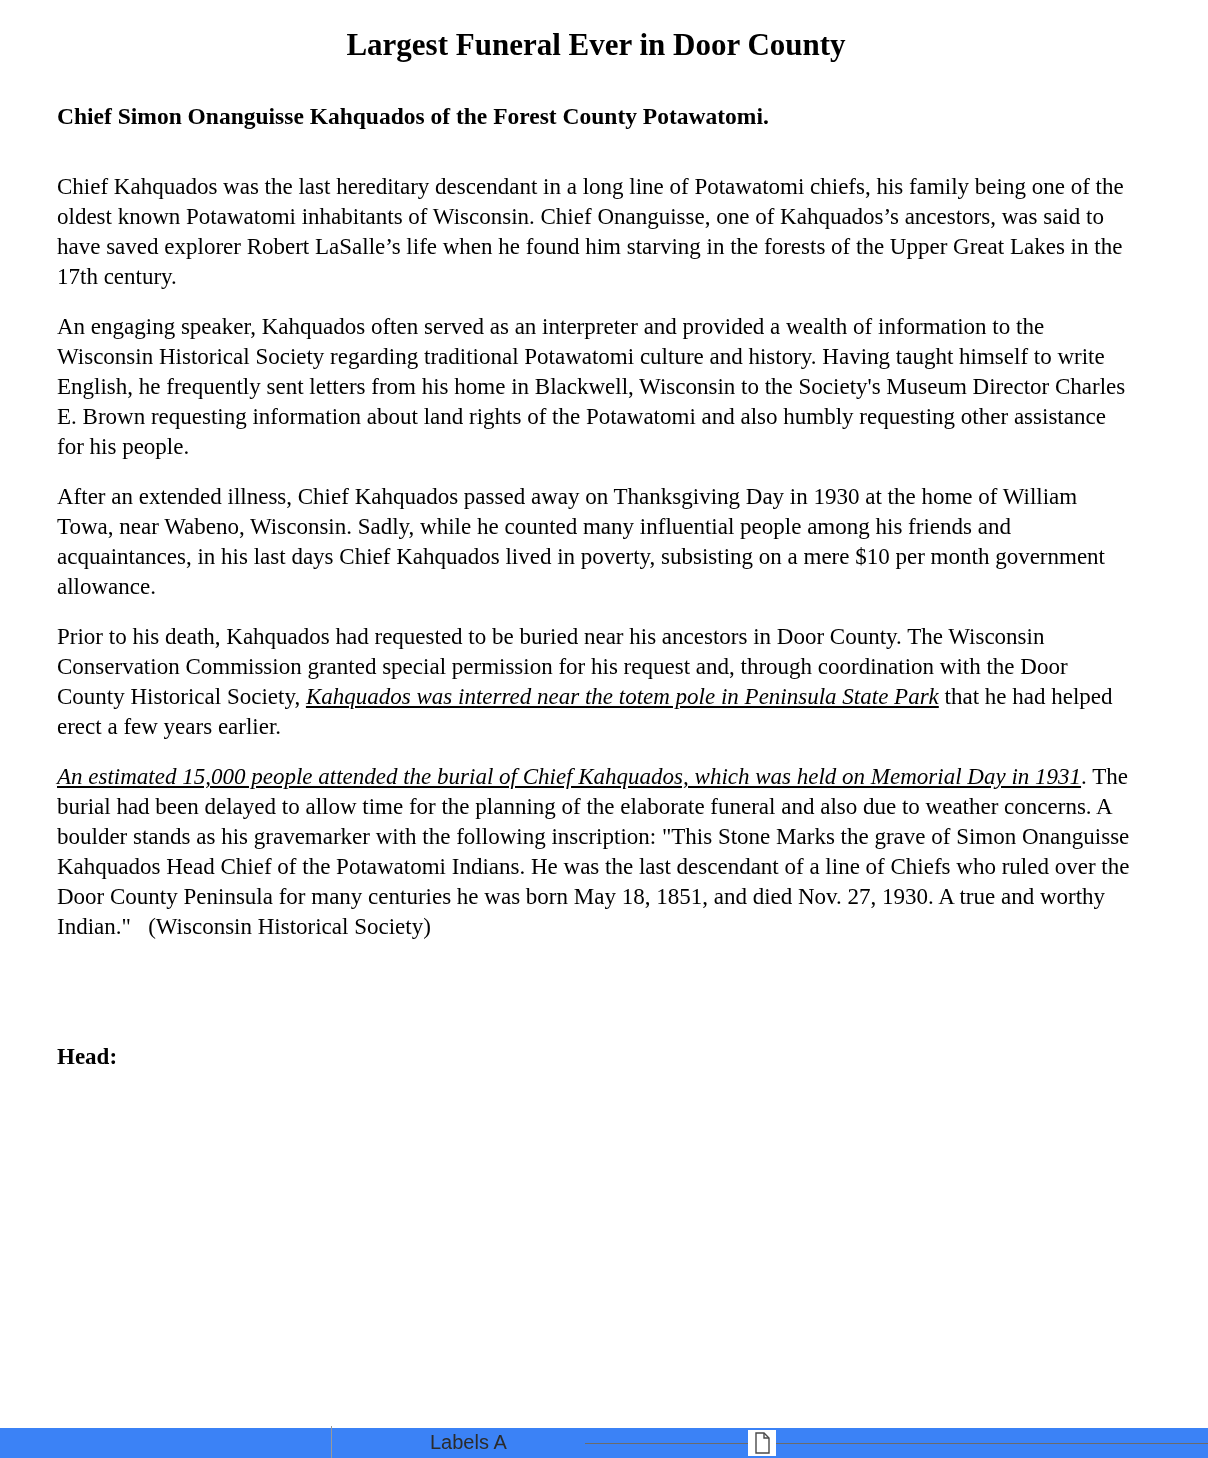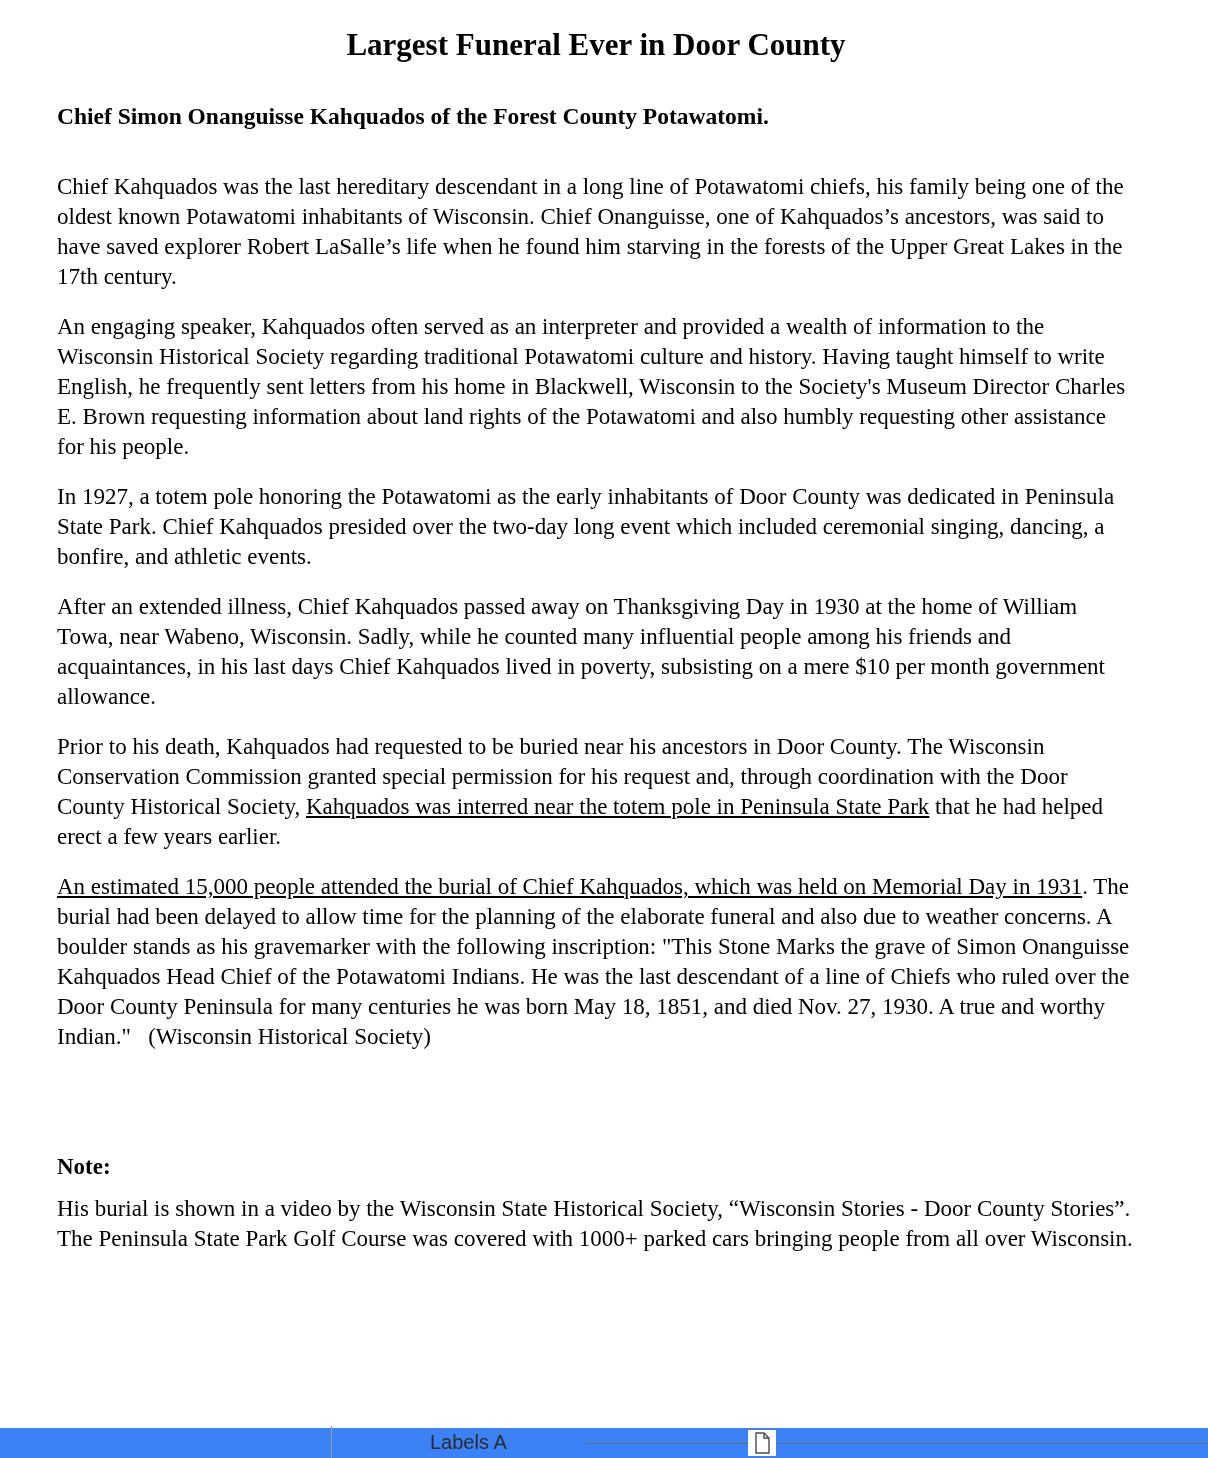--- a/index.html
+++ b/index.html
@@ -30,21 +30,21 @@
     font-weight: bold;
     text-align: left;
     margin: 40px 0 42px 0;
   }
   p.body-p {
     font-size: 23px;
     line-height: 30px;
     margin: 0 0 20px 0;
     white-space: pre-wrap;
   }
-  p.body-p .u { text-decoration: underline; }
+  p.body-p .u { text-decoration: underline; font-style: italic; }
   p.note-label {
     font-size: 23px;
     line-height: 30px;
     font-weight: bold;
     margin: 100px 0 12px 0;
   }
   
   .footer-strip {
     position: absolute;
     left: 0; right: 0; bottom: 0;
@@ -94,31 +94,29 @@
 <div class="doc">
 
   <h1 class="title">Largest Funeral Ever in Door County</h1>
 
   <h2 class="subtitle">Chief Simon Onanguisse Kahquados of the Forest County Potawatomi.</h2>
 
   <p class="body-p">Chief Kahquados was the last hereditary descendant in a long line of Potawatomi chiefs, his family being one of the oldest known Potawatomi inhabitants of Wisconsin. Chief Onanguisse, one of Kahquados’s ancestors, was said to have saved explorer Robert LaSalle’s life when he found him starving in the forests of the Upper Great Lakes in the 17th century.</p>
 
   <p class="body-p">An engaging speaker, Kahquados often served as an interpreter and provided a wealth of information to the Wisconsin Historical Society regarding traditional Potawatomi culture and history. Having taught himself to write English, he frequently sent letters from his home in Blackwell, Wisconsin to the Society's Museum Director Charles E. Brown requesting information about land rights of the Potawatomi and also humbly requesting other assistance for his people.</p>
 
-  <p class="body-p">In 1927, a totem pole honoring the Potawatomi as the early inhabitants of Door County was dedicated in Peninsula State Park. Chief Kahquados presided over the two-day long event which included ceremonial singing, dancing, a bonfire, and athletic events.</p>
 
   <p class="body-p">After an extended illness, Chief Kahquados passed away on Thanksgiving Day in 1930 at the home of William Towa, near Wabeno, Wisconsin. Sadly, while he counted many influential people among his friends and acquaintances, in his last days Chief Kahquados lived in poverty, subsisting on a mere $10 per month government allowance.</p>
 
   <p class="body-p"><span>Prior to his death, Kahquados had requested to be buried near his ancestors in Door County. The Wisconsin Conservation Commission granted special permission for his request and, through coordination with the Door County Historical Society, </span><span class="u">Kahquados was interred near the totem pole in Peninsula State Park</span><span> that he had helped erect a few years earlier.</span></p>
 
   <p class="body-p"><span class="u">An estimated 15,000 people attended the burial of Chief Kahquados, which was held on Memorial Day in 1931</span><span>. The burial had been delayed to allow time for the planning of the elaborate funeral and also due to weather concerns. A boulder stands as his gravemarker with the following inscription: "This Stone Marks the grave of Simon Onanguisse Kahquados Head Chief of the Potawatomi Indians. He was the last descendant of a line of Chiefs who ruled over the Door County Peninsula for many centuries he was born May 18, 1851, and died Nov. 27, 1930. A true and worthy Indian."   (Wisconsin Historical Society)</span></p>
 
-  <p class="note-label">Note:</p>
+  <p class="note-label">Head:</p>
 
-  <p class="body-p">His burial is shown in a video by the Wisconsin State Historical Society, “Wisconsin Stories - Door County Stories”.  The Peninsula State Park Golf Course was covered with 1000+ parked cars bringing people from all over Wisconsin.</p>
 
 
 </div>
 
 <div class="footer-strip">
   <div class="cell-vline"></div>
   <span class="footer-label">Labels A</span>
   <div class="field-underline"></div>
   <span class="footer-icon">
     <svg width="18" height="22" viewBox="0 0 18 22">

